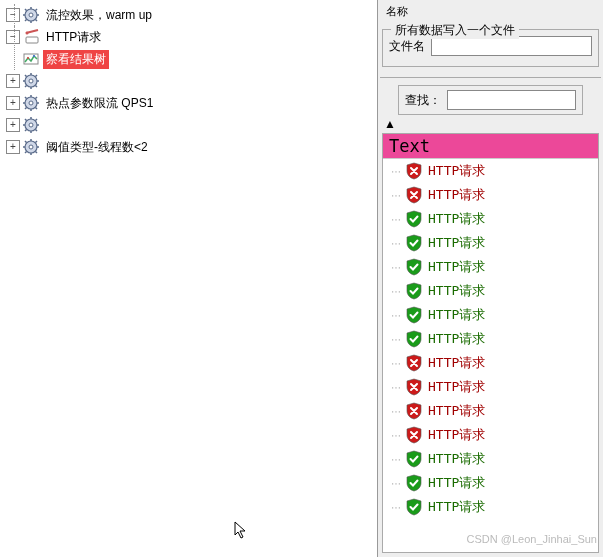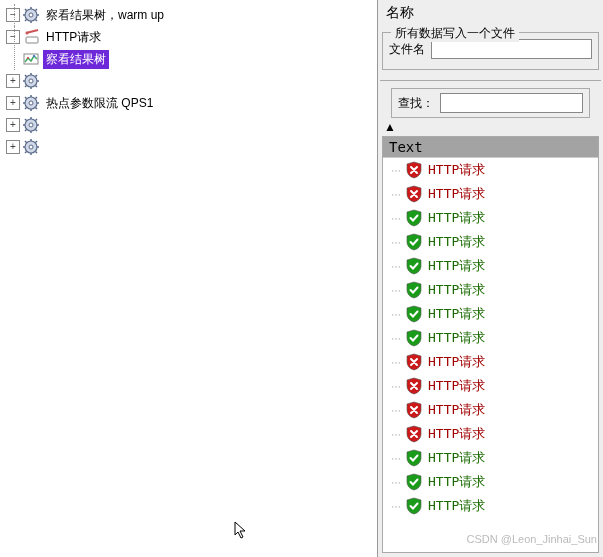--- a/index.html
+++ b/index.html
@@ -10,45 +10,45 @@
 
   
   .tree { padding: 4px 0 0 0; }
   .tree ul { list-style: none; padding-left: 0; }
   .tree li { position: relative; }
   .row { display: flex; align-items: center; height: 22px; white-space: nowrap; padding-left: 6px; }
   .toggle { width: 14px; height: 14px; display: inline-flex; align-items: center; justify-content: center; margin-right: 2px; border: 1px solid #888; font-size: 10px; line-height: 1; user-select: none; cursor: pointer; background: #fff; color: #444; }
   .toggle.blank { border: none; background: none; visibility: hidden; }
   .icon { width: 18px; height: 18px; display: inline-flex; align-items: center; justify-content: center; margin-right: 3px; }
   .label { padding: 1px 3px; }
-  .label.selected { background: #6d28d9; color: #fff; }
+  .label.selected { background: #ef4444; color: #fff; }
   .children { padding-left: 28px; }
   .dots::before {
     content: ""; position: absolute; left: 14px; top: 0; bottom: 0;
     border-left: 1px dotted #999;
   }
   .hline::before {
     content: ""; position: absolute; left: -14px; top: 11px; width: 12px;
     border-top: 1px dotted #999;
   }
 
   
-  .rp-top { padding: 4px 8px 2px 8px; font-size: 14px; }
+  .rp-top { padding: 4px 8px 2px 8px; font-size: 11px; }
   .rp-label-row { display: flex; align-items: center; margin-bottom: 2px; }
   .fieldset { border: 1px solid #aaa; margin: 6px 4px; padding: 6px 6px 10px 6px; position: relative; }
   .fieldset .legend { position: absolute; top: -8px; left: 8px; background: #eee; padding: 0 4px; font-size: 12px; }
   .filename-row { display: flex; align-items: center; }
   .filename-row input { flex: 1; height: 20px; border: 1px solid #888; background: #fff; margin-left: 6px; min-width: 0; }
   .separator { height: 2px; border-top: 1px solid #aaa; margin: 4px 2px; }
-  .search-box { border: 1px solid #aaa; margin: 2px 13px; padding: 4px 6px; display: flex; align-items: center; }
+  .search-box { border: 1px solid #aaa; margin: 2px 20px; padding: 4px 6px; display: flex; align-items: center; }
   .search-box input { flex: 1; height: 20px; border: 1px solid #888; background: #fff; margin-left: 6px; min-width: 0; }
   .up-arrow { padding: 0 6px; font-size: 12px; color: #000; }
 
   .results-wrap { flex: 1; overflow: hidden; border: 1px solid #aaa; margin: 2px 4px 4px 4px; background: #fff; display: flex; flex-direction: column; }
-  .results-header { padding: 2px 6px; font-family: Consolas, monospace; font-size: 14px; border-bottom: 1px solid #ccc; background: #a3a3a3; }
+  .results-header { padding: 2px 6px; font-family: Consolas, monospace; font-size: 17px; border-bottom: 1px solid #ccc; background: #ec4899; }
   .results-body { flex: 1; overflow-y: auto; overflow-x: hidden; }
   .result-row { display: flex; align-items: center; height: 24px; padding-left: 8px; }
   .result-row .connector { width: 14px; color: #aaa; font-size: 10px; letter-spacing: -1px; }
   .result-row .rlabel { font-family: Consolas, "SimSun", monospace; font-size: 13px; margin-left: 2px; }
   .rlabel.err { color: #a00000; }
   .rlabel.ok { color: #1a6b00; }
 
   .watermark { position: absolute; bottom: 12px; right: 6px; font-size: 11px; color: #bbb; pointer-events: none; }
   .cursor { position: absolute; left: 234px; top: 521px; }
 
@@ -74,21 +74,21 @@
                     <line x1="9" y1="15" x2="9" y2="17"></line>
                     <line x1="1" y1="9" x2="3" y2="9"></line>
                     <line x1="15" y1="9" x2="17" y2="9"></line>
                     <line x1="3" y1="3" x2="4.5" y2="4.5"></line>
                     <line x1="15" y1="3" x2="13.5" y2="4.5"></line>
                     <line x1="3" y1="15" x2="4.5" y2="13.5"></line>
                     <line x1="15" y1="15" x2="13.5" y2="13.5"></line>
                   </g>
                 </svg>
               </span>
-              <span class="label">察看结果树，warm up</span>
+              <span class="label">流控效果，warm up</span>
             </div>
             <ul class="children dots">
               <li>
                 <div class="row hline">
                   <span class="toggle">−</span>
                   <span class="icon">
                     <svg class="svg" width="18" height="18" viewBox="0 0 18 18">
                       <rect x="4" y="9" width="12" height="6" rx="1" fill="#fff" stroke="#888"></rect>
                       <path d="M4 5 L16 2" stroke="#c55" stroke-width="2"></path>
                       <circle cx="5" cy="5" r="1.5" fill="#c55"></circle>
@@ -191,20 +191,21 @@
                     <line x1="9" y1="15" x2="9" y2="17"></line>
                     <line x1="1" y1="9" x2="3" y2="9"></line>
                     <line x1="15" y1="9" x2="17" y2="9"></line>
                     <line x1="3" y1="3" x2="4.5" y2="4.5"></line>
                     <line x1="15" y1="3" x2="13.5" y2="4.5"></line>
                     <line x1="3" y1="15" x2="4.5" y2="13.5"></line>
                     <line x1="15" y1="15" x2="13.5" y2="13.5"></line>
                   </g>
                 </svg>
               </span>
+              <span class="label">阈值类型-线程数&lt;2</span>
             </div>
           </li>
         </ul>
       </div>
     <span class="cursor">
       <svg class="svg" width="14" height="18" viewBox="0 0 14 18">
           <path d="M1 1 L1 14 L4 11 L7 17 L9 16 L6 10 L11 10 Z" fill="#fff" stroke="#000" stroke-width="1"></path>
         </svg>
     </span>
   </div>

